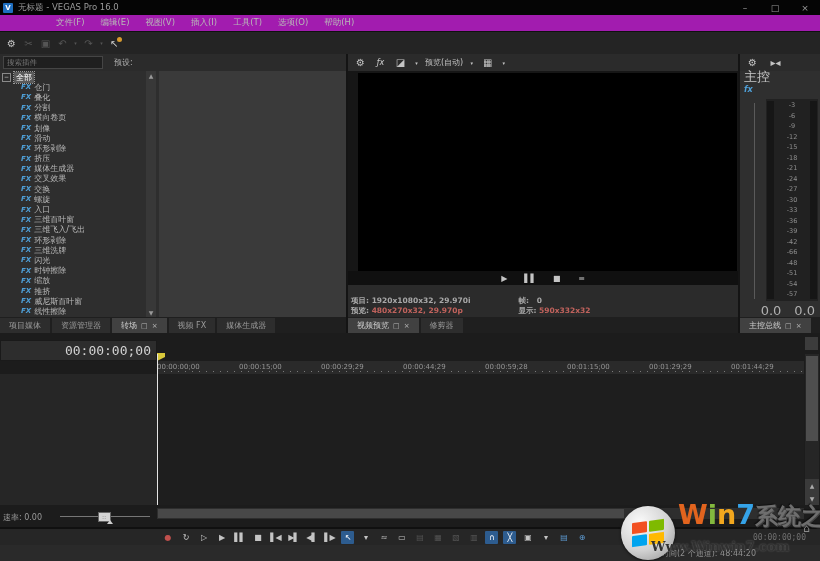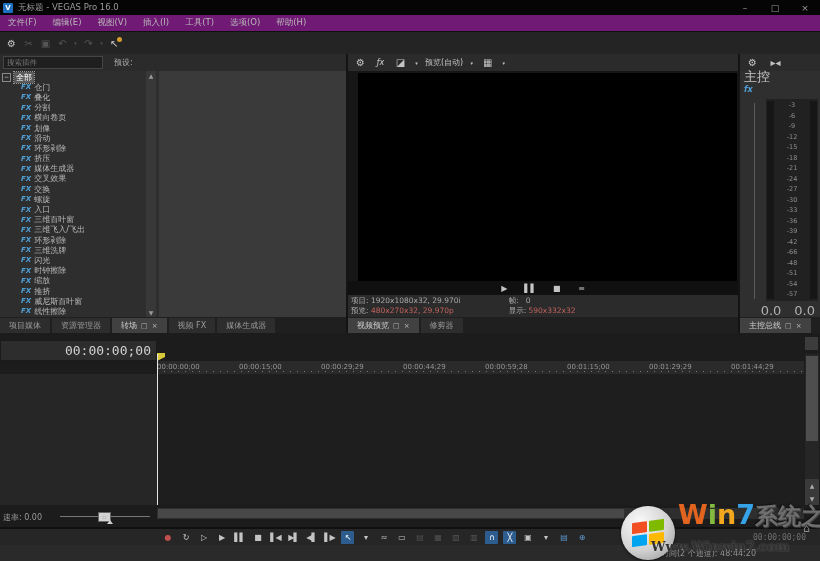--- a/index.html
+++ b/index.html
@@ -9,21 +9,21 @@
 
   
   #titlebar{position:absolute;top:0;left:0;right:0;height:15px;background:#050505;display:flex;align-items:center;}
   .app-icon{width:10px;height:10px;background:#1f6fc0;color:#fff;font-size:7px;font-weight:bold;
             display:flex;align-items:center;justify-content:center;margin:0 5px 0 3px;border-radius:1px;}
   .title-text{color:#9a9a9a;font-size:8.5px;}
   .win-controls{margin-left:auto;display:flex;}
   .win-btn{width:30px;height:15px;display:flex;align-items:center;justify-content:center;color:#9a9a9a;font-size:9px;}
 
   
-  #menubar{position:absolute;top:15px;left:0;right:0;height:16px;background:#701a75;display:flex;align-items:center;border-bottom:1px solid #101010;}
+  #menubar{position:absolute;top:15px;left:0;right:0;height:16px;background:#a21caf;display:flex;align-items:center;border-bottom:1px solid #101010;padding-left:48px;}
   .menu-item{padding:0 8px;font-size:8.5px;color:#b8b8b8;height:100%;display:flex;align-items:center;}
 
   
   #toolbar{position:absolute;top:32px;left:0;right:0;height:22px;background:#242424;display:flex;align-items:center;padding-left:3px;border-bottom:2px solid #141414;}
   .tb-icon{min-width:15px;height:15px;display:flex;align-items:center;justify-content:center;color:#c4c4c4;font-size:10px;margin:0 1px;position:relative;}
   .tb-icon.dim{color:#555;}
   .tb-icon.caret{min-width:7px;font-size:5px;}
   .tool-active{background:#2d5c8f;color:#fff !important;border-radius:1px;}
   .tool-blue{color:#5e9dd6;}
   .fx-text{font-style:italic;font-size:8px;color:#cfcfcf;}
@@ -60,21 +60,21 @@
   .tab-float,.tab-close{font-size:7px;color:#b8b8b8;}
 
   
   .pv-toolbar{height:17px;background:#2b2b2b;display:flex;align-items:center;gap:5px;padding-left:5px;}
   .pv-toolbar .tb-icon{margin:0;}
   .pv-label{font-size:8px;color:#c0c0c0;}
   .video-area{flex:1;position:relative;background:#161616;}
   .video-screen{position:absolute;left:10px;right:1px;top:2px;bottom:0;background:#000;}
   .pv-transport{height:14px;background:#101010;display:flex;align-items:center;justify-content:center;gap:13px;}
   .pv-transport .tb-icon{min-width:10px;height:12px;font-size:8px;}
-  .pv-status{height:21px;background:#2b2b2b;display:flex;font-size:7.5px;padding:1px 0 0 3px;color:#a8a8a8;}
+  .pv-status{height:21px;background:#2b2b2b;display:flex;font-size:7.5px;padding:11px 0 0 3px;color:#a8a8a8;font-weight:bold;}
   .pv-status .col{display:flex;flex-direction:column;justify-content:space-between;padding-bottom:2px;}
   .pv-status .col2{margin-left:48px;}
   .red-val{color:#c0625c;}
   .status-line{white-space:nowrap;}
 
   
   .mb-toolbar{height:17px;background:#2b2b2b;display:flex;align-items:center;gap:6px;padding-left:4px;}
   .mb-row{height:12px;display:flex;align-items:center;gap:4px;padding-left:4px;font-size:13px;color:#c8c8c8;}
   .mb-fxrow{height:13px;display:flex;align-items:center;gap:2px;padding-left:4px;}
   .meter-zone{flex:1;position:relative;margin:3px 2px 2px 2px;}

